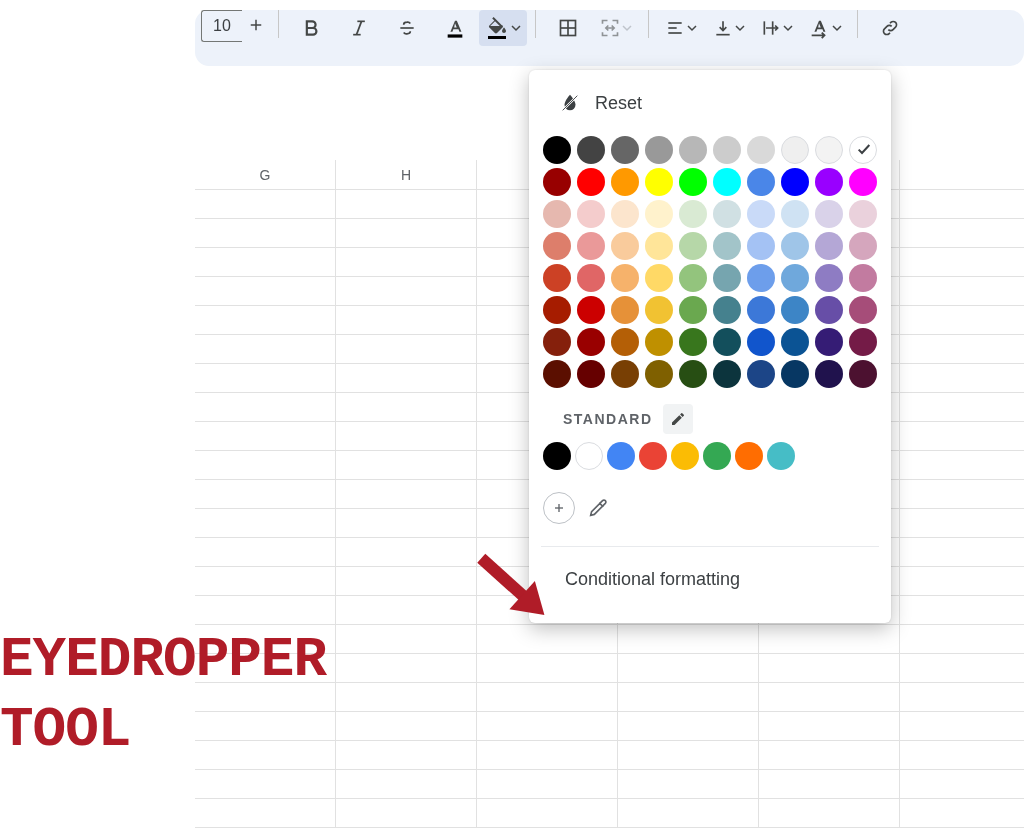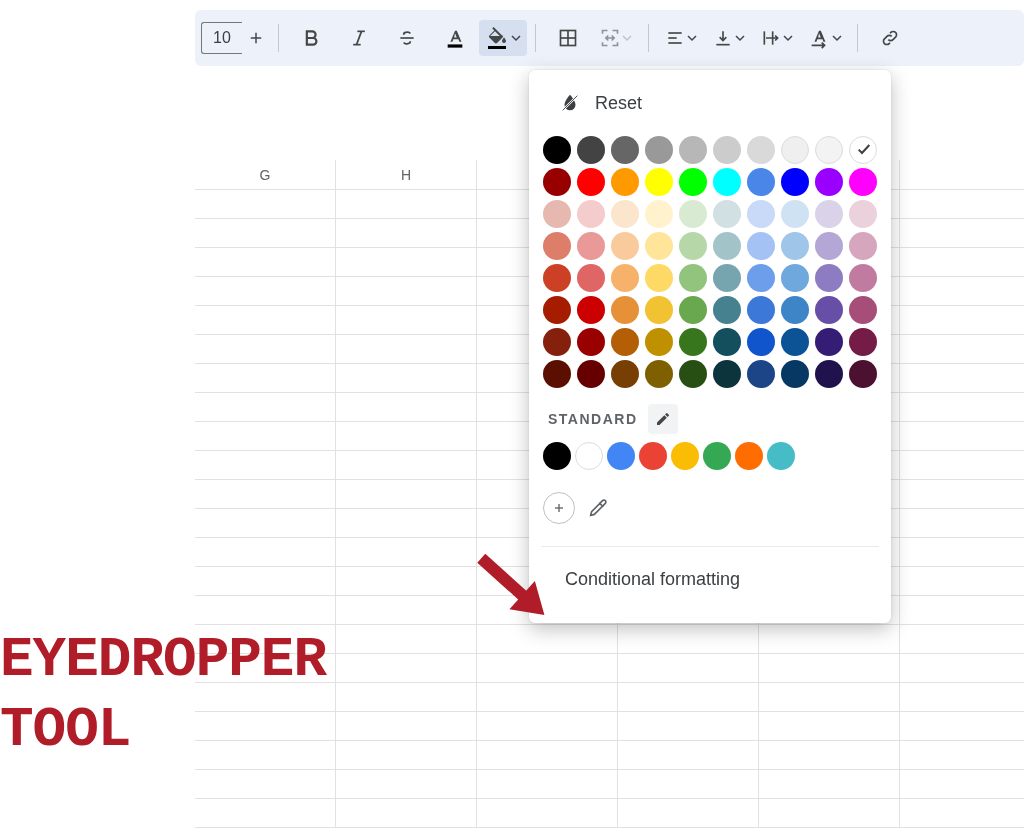--- a/index.html
+++ b/index.html
@@ -14,23 +14,22 @@
   }
 
   
   .toolbar {
     position: absolute;
     left: 195px;
     top: 10px;
     right: 0;
     height: 56px;
     background: #edf2fa;
-    border-radius: 6px;
-    display: flex;
-    align-items: center;
+    border-radius: 14px;
+    display: flex;
     padding-left: 6px;
     box-sizing: border-box;
   }
   .tb-item {
     height: 36px;
     min-width: 36px;
     display: flex;
     align-items: center;
     justify-content: center;
     padding: 0 6px;
@@ -160,21 +159,21 @@
   }
 
   .section-label {
     font-size: 14px;
     letter-spacing: 1.5px;
     color: #5f6368;
     font-weight: 600;
     display: flex;
     align-items: center;
     gap: 10px;
-    margin: 8px 0 8px 5px;
+    margin: 8px 0 8px 20px;
   }
   .pencil-btn {
     width: 30px;
     height: 30px;
     border-radius: 4px;
     background: #f1f3f4;
     display: flex;
     align-items: center;
     justify-content: center;
   }

